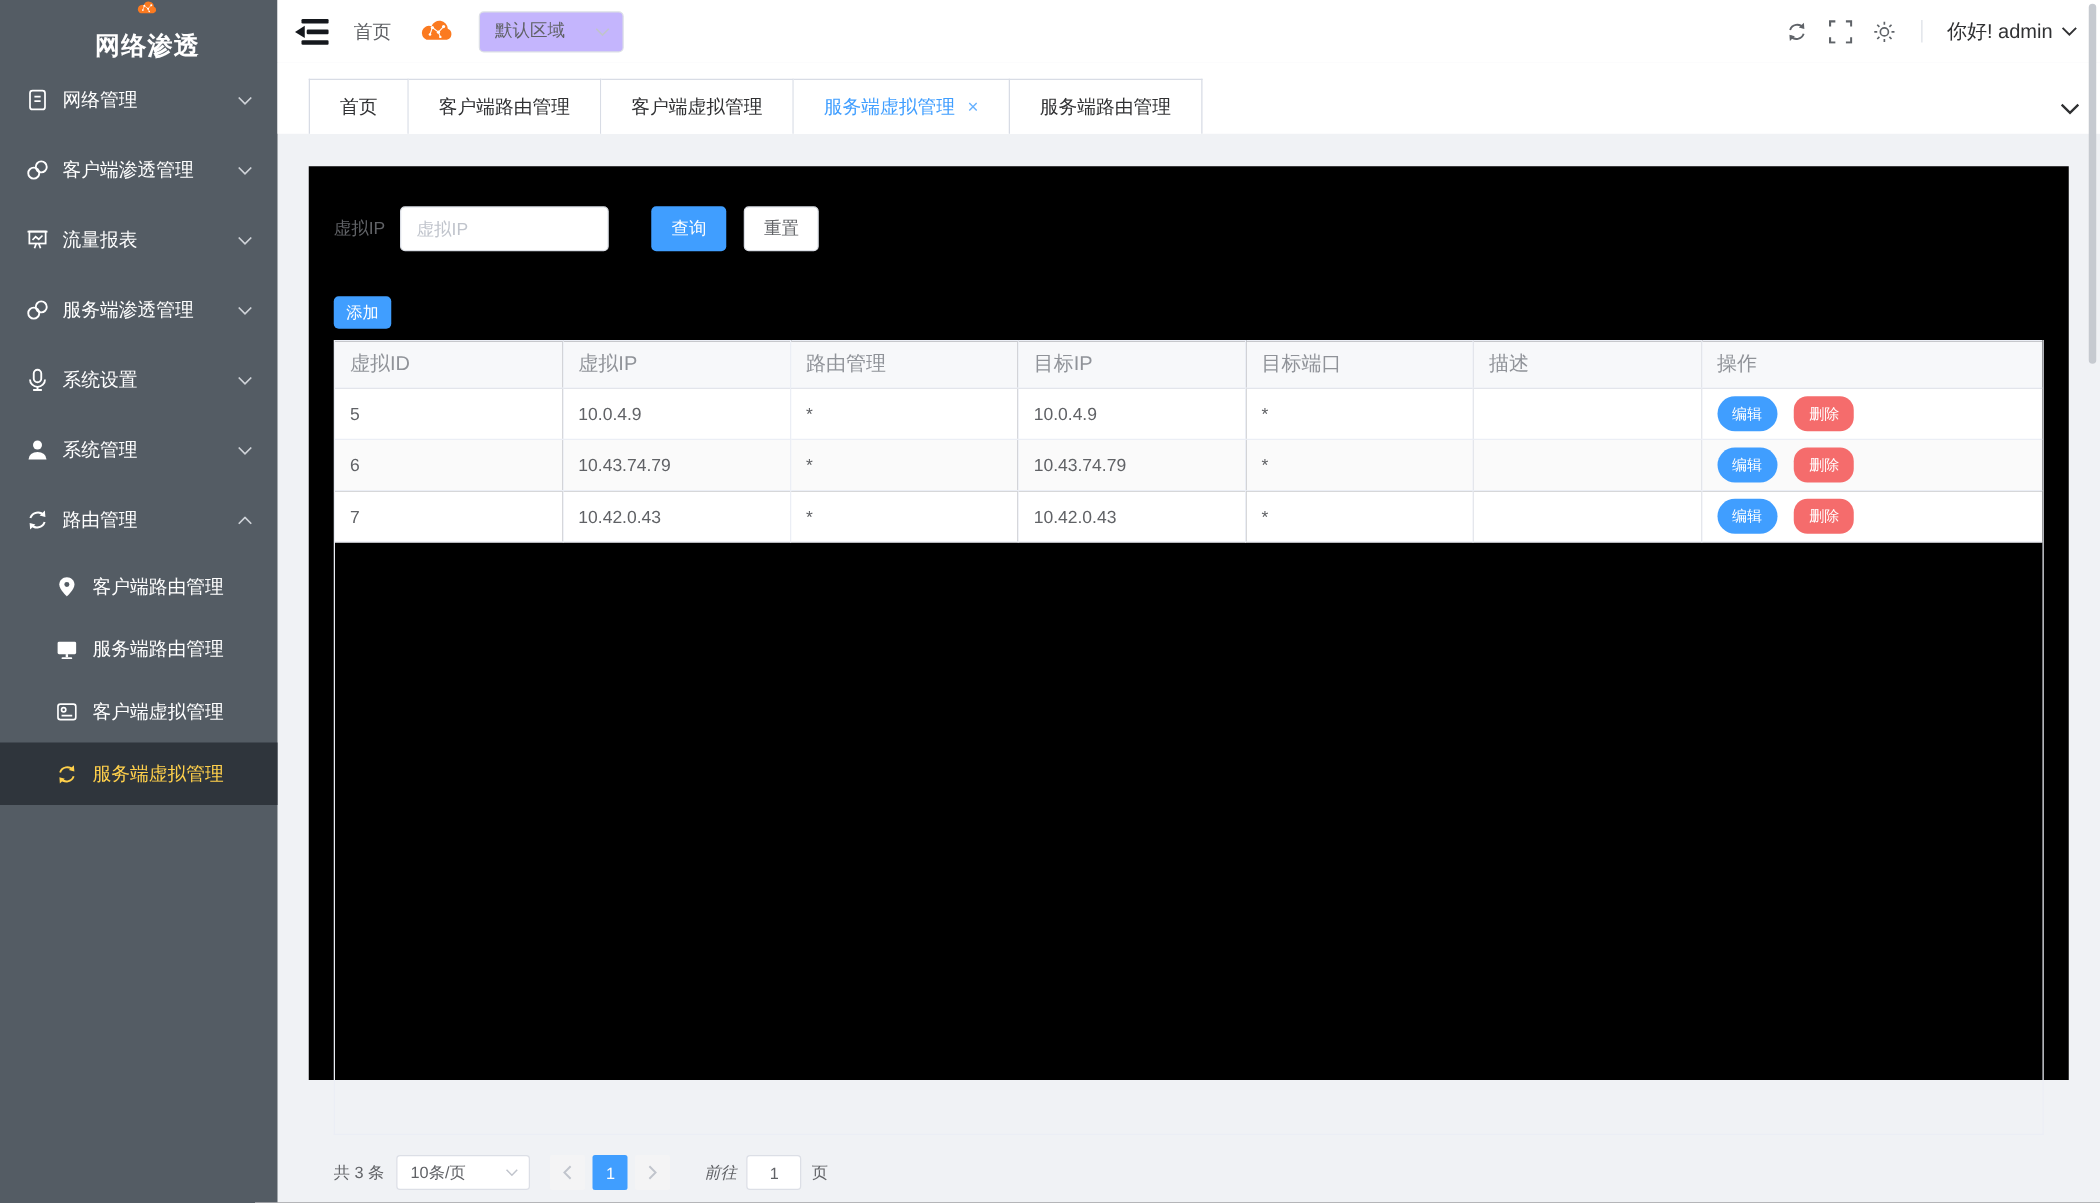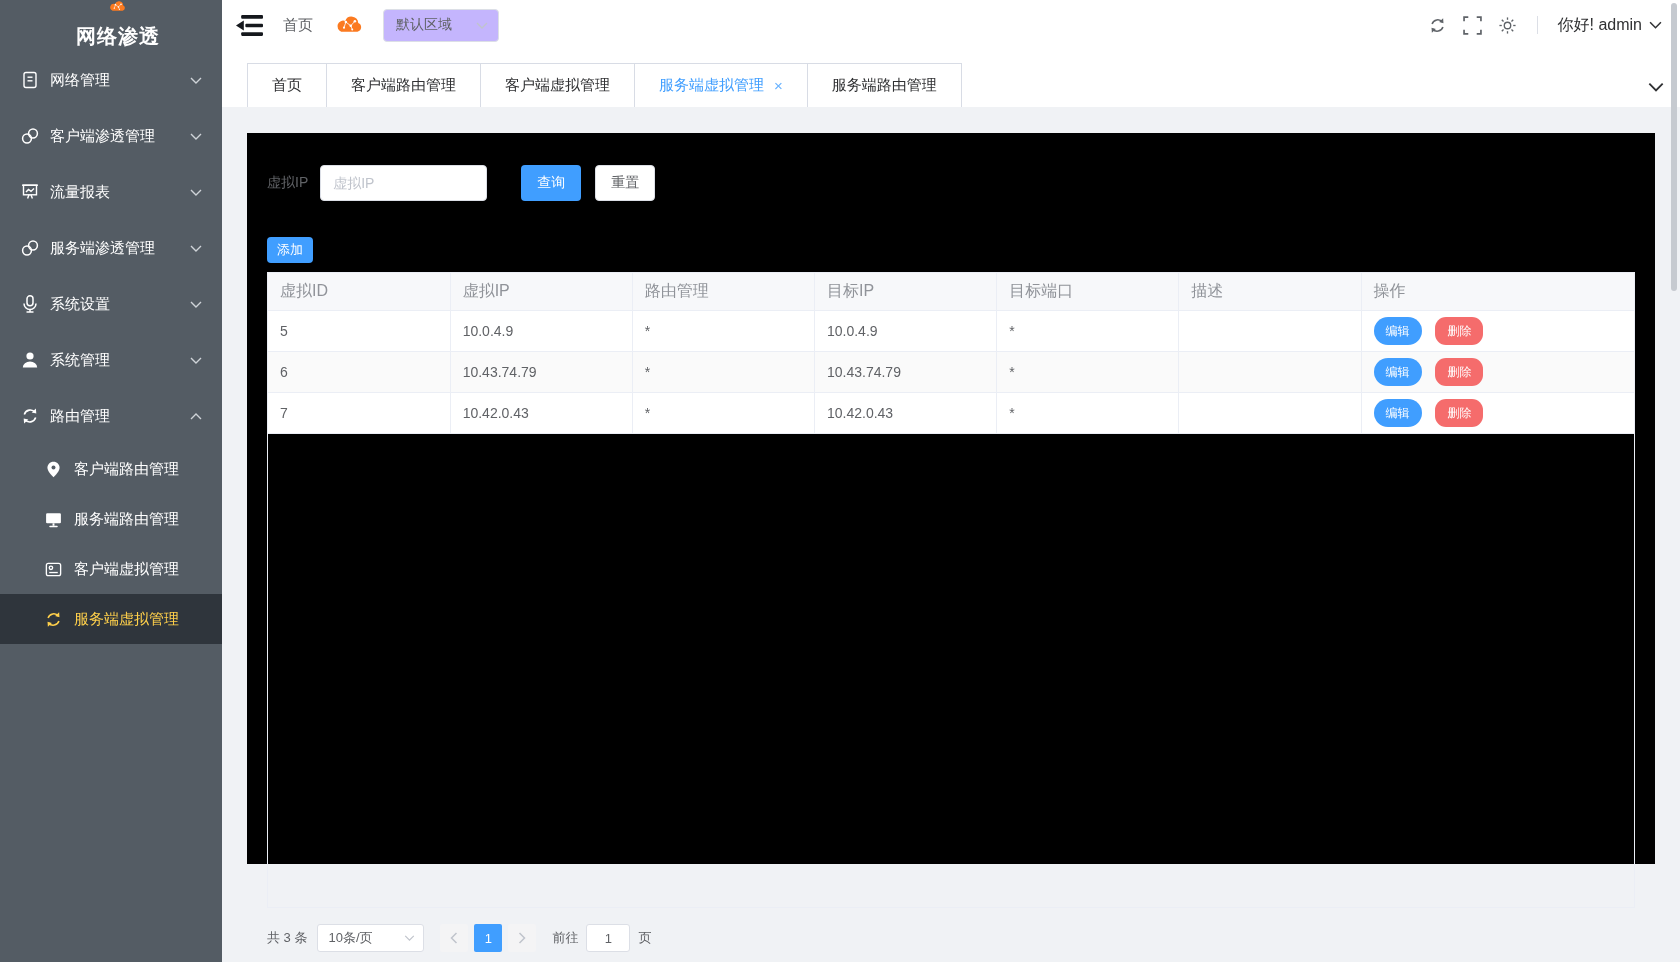--- a/index.html
+++ b/index.html
@@ -82,21 +82,21 @@
   .pager { display:flex; align-items:center; margin-top:16px; font-size:13px; color:#606266; }
   .pager-total { margin-right:10px; }
   .size-select { width:107px; height:28px; border:1px solid #dcdfe6; border-radius:3px;
     display:flex; align-items:center; padding:0 8px 0 10px; color:#606266; cursor:pointer; background:#fff; }
   .size-select .chev { margin-left:auto; width:11px; height:6px; color:#c0c4cc; }
   .pg-btn { width:28px; height:28px; border-radius:2px; background:#f4f4f5; display:flex;
     align-items:center; justify-content:center; cursor:pointer; color:#c0c4cc; }
   .pg-prev { margin-left:16px; } .pg-next { margin-left:6px; }
   .pg-page { width:28px; height:28px; border-radius:2px; background:#409eff; color:#fff;
     display:flex; align-items:center; justify-content:center; margin-left:6px; font-size:13px; cursor:pointer; }
-  .goto-label { margin-left:16px; }
+  .goto-label { margin-left:27px;font-style:italic; }
   .goto-input { width:44px; height:28px; border:1px solid #dcdfe6; border-radius:3px; margin:0 8px;
     text-align:center; font-size:13px; color:#606266; outline:none;
     font-family:"Liberation Sans","DejaVu Sans",sans-serif; }
   .arrow-svg { width:8px; height:12px; }
 
   .scroll-thumb { position:absolute; right:3px; top:3px; width:6px; height:288px;
     background:#c6cad0; border-radius:3px; z-index:50; }
   svg { display:block; }
 </style>
 </head>

